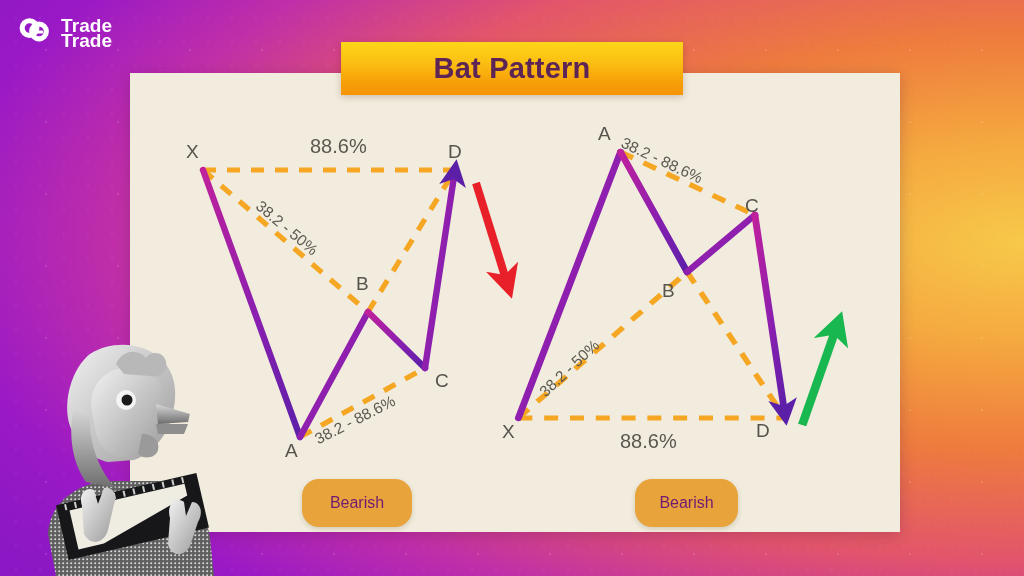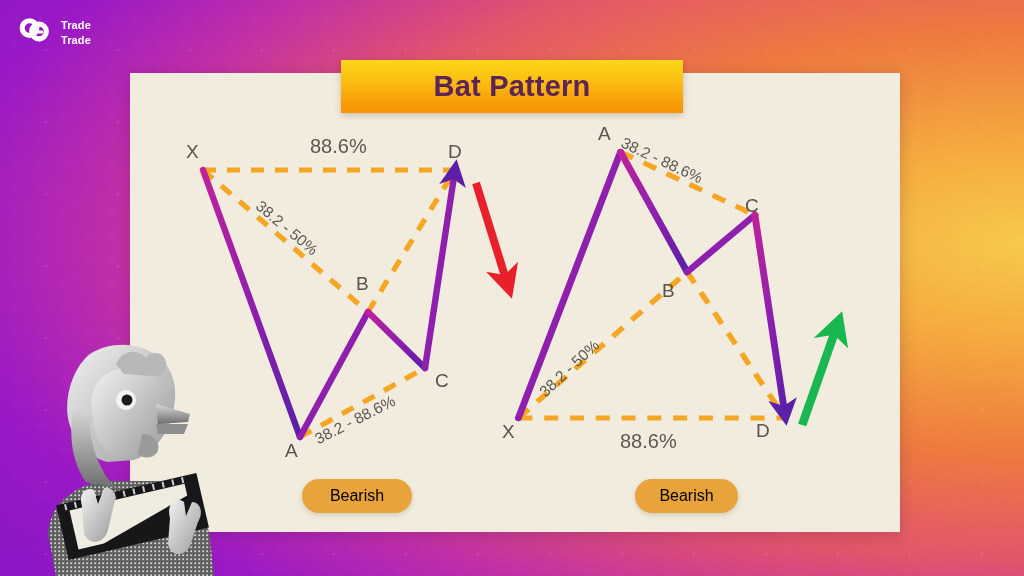--- a/index.html
+++ b/index.html
@@ -23,34 +23,34 @@
       radial-gradient(circle, rgba(255,255,255,.13) 1px, transparent 1.4px),
       radial-gradient(circle, rgba(255,255,255,.06) 1px, transparent 1.4px);
     background-size:72px 72px, 24px 24px;
     background-position:10px 14px, 4px 6px;
   }
 
   
   #logo { position:absolute; left:18px; top:16px; display:flex; align-items:center; gap:9px; }
   #logo .mark { width:34px; height:34px; }
   #logo .wordmark {
-    color:#fff; font-weight:bold; font-size:11px; line-height:15.5px;
+    color:#fff; font-weight:bold; font-size:19px; line-height:15.5px;
     letter-spacing:.1px;
   }
 
   
   #card {
     position:absolute; left:130px; top:73px; width:770px; height:459px;
     background:#F1ECDD;
     box-shadow:0 3px 14px rgba(60,0,70,.22);
   }
 
   
   #title-banner {
-    position:absolute; left:341px; top:60px; width:342px; height:53px;
+    position:absolute; left:341px; top:42px; width:342px; height:53px;
     background:linear-gradient(180deg,#FCD619 0%,#FBBE12 40%,#F79E08 78%,#F59406 100%);
     display:flex; align-items:center; justify-content:center;
     box-shadow:0 2px 7px rgba(80,20,0,.22);
     text-align:right;
   }
   #title-banner .txt {
     color:#5C2556; font-size:29px; font-weight:bold; letter-spacing:.2px;
   }
 
   
@@ -64,22 +64,22 @@
     font-family:"Liberation Sans", sans-serif;
   }
   .fib-label {
     position:absolute; color:#5C5851; font-size:15.5px; font-weight:500;
     white-space:nowrap; transform-origin:left center;
   }
   .fib-label.flat { font-size:20px; }
 
   
   .pill {
-    position:absolute; height:34px; border-radius:17px;
-    background:#E8A33A; color:#000000; font-size:16px;
+    position:absolute; height:48px; border-radius:17px;
+    background:#E8A33A; color:#701a75; font-size:16px;
     display:flex; align-items:center; justify-content:center;
     box-shadow:0 2px 5px rgba(90,50,0,.18);
   }
   #pill-bearish { left:302px; top:479px; width:110px; }
   #pill-bullish { left:635px; top:479px; width:103px; }
 
   
   #person { position:absolute; left:38px; top:338px; width:178px; height:238px; }
 </style>
 </head>

